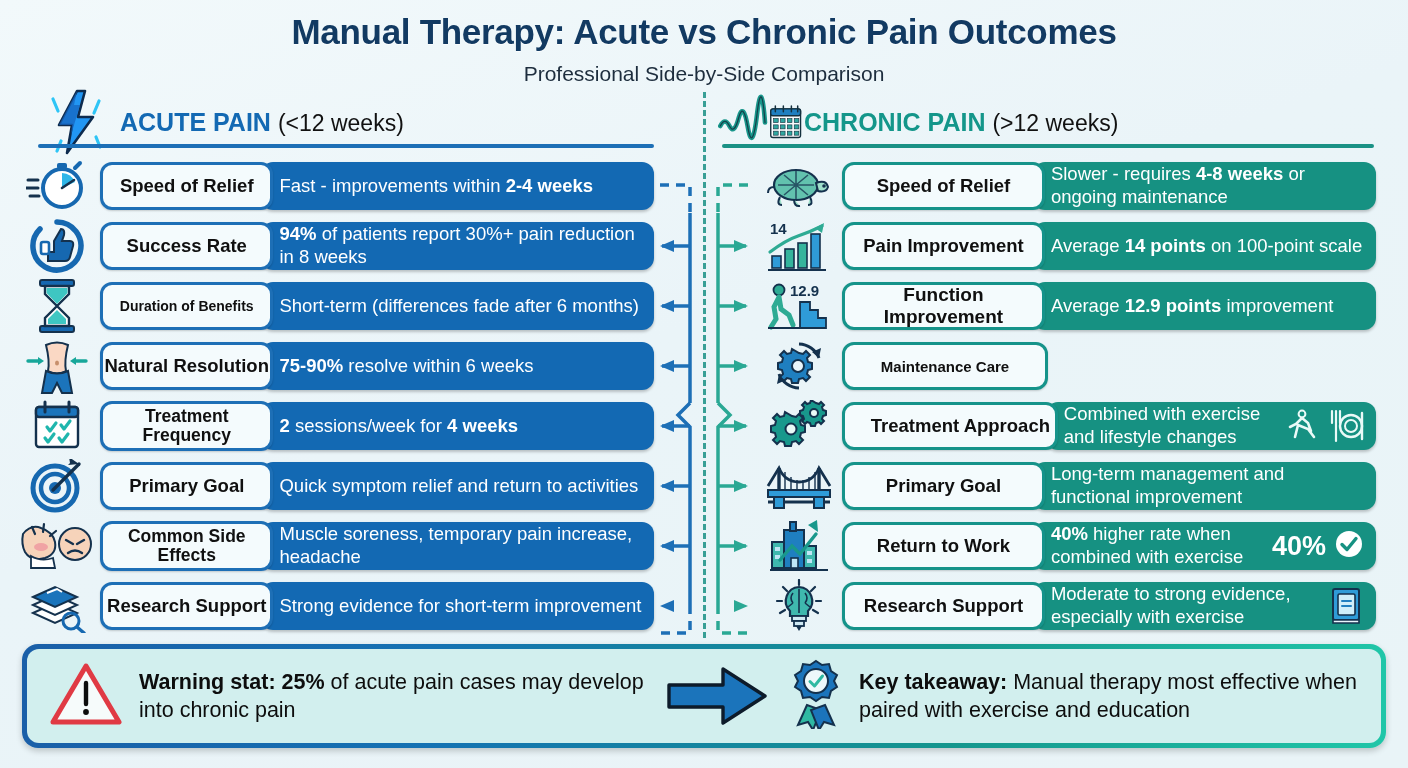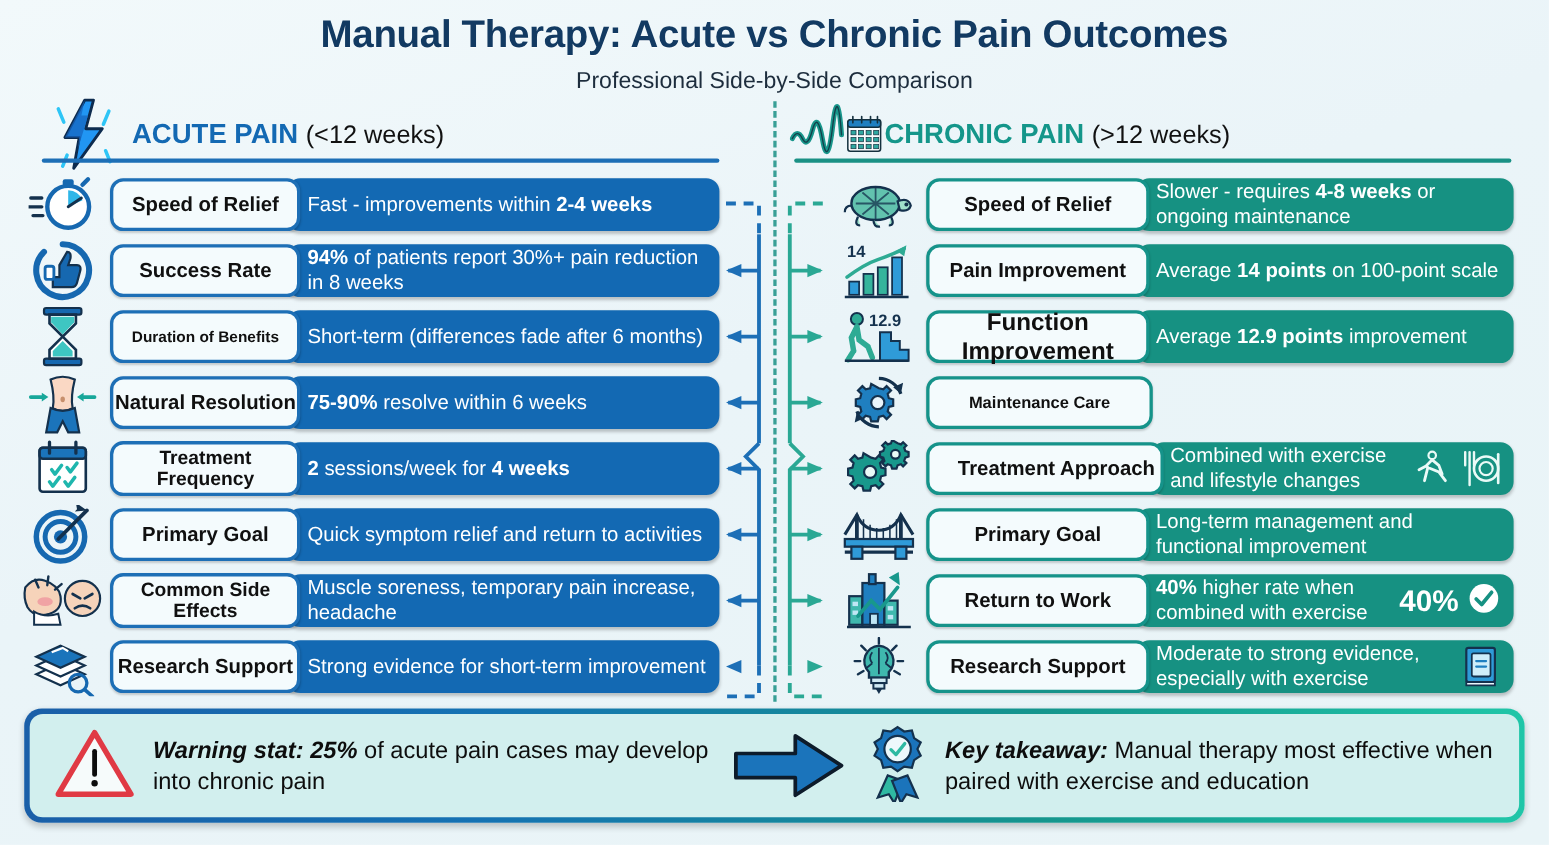--- a/index.html
+++ b/index.html
@@ -72,21 +72,21 @@
     position:absolute;left:22px;top:644px;width:1364px;height:104px;
     border-radius:16px;padding:5px;box-sizing:border-box;
     background:linear-gradient(90deg,#1a5fa8 0%,#1572b3 30%,#15968d 68%,#20c6a8 100%);
     box-shadow:0 3px 6px rgba(0,0,0,.2);
   }
   .banner-in{
     width:100%;height:100%;border-radius:12px;background:#d2efee;
     display:flex;align-items:center;box-sizing:border-box;padding:0 22px;
   }
   .bnr-text{font-size:21.5px;color:#0d0d0d;line-height:1.32;}
-  .bnr-text b{font-weight:bold;font-style:italic;}
+  .bnr-text b{font-weight:bold;}
   .bnr-left{display:flex;align-items:center;gap:16px;width:610px;}
   .bnr-right{display:flex;align-items:center;gap:14px;flex:1;}
   .arrow-mid{margin:0 18px 0 6px;display:flex;align-items:center;}
   .pct{font-size:27px;font-weight:bold;color:#fff;}
 </style>
 </head>
 <body>
 
 <div class="canvas">
 
@@ -369,21 +369,21 @@
   <div class="row right" style="left:756px;top:282px;width:620px;height:48px;">
     <span class="icon">
       <svg width="66" height="56" viewBox="0 0 66 56">
         <text x="24" y="18" font-family="Liberation Sans, sans-serif" font-size="15" font-weight="bold" fill="#14314d">12.9</text>
         <path d="M34 24 h10 v8 h8 v8 h8 v10 H34 z" fill="#2f9bd8" stroke="#14314d" stroke-width="1.8"></path>
         <circle cx="13" cy="12" r="5.5" fill="#2eab94" stroke="#14314d" stroke-width="1.8"></circle>
         <path d="M13 19 l2 12 l8 6 M13 19 l-5 10 l2 12 M10 41 l-5 8 M23 37 l4 10" stroke="#2eab94" stroke-width="5" stroke-linecap="round" fill="none"></path>
         <path d="M2 50 h58" stroke="#14314d" stroke-width="2.2"></path>
       </svg>
     </span>
-    <span class="chip" style="width:200px;height:42px;font-size:22px;">
+    <span class="chip" style="width:200px;height:42px;font-size:19px;">
       <span>Function Improvement</span>
     </span>
     <span class="bar" style="width:348px;height:48px;">
       <span class="txt"><span>Average </span><b>12.9 points</b><span> improvement</span></span>
     </span>
   </div>
 
   <div class="row right" style="left:756px;top:342px;width:620px;height:48px;">
     <span class="icon">
       <svg width="58" height="56" viewBox="0 0 58 56">

